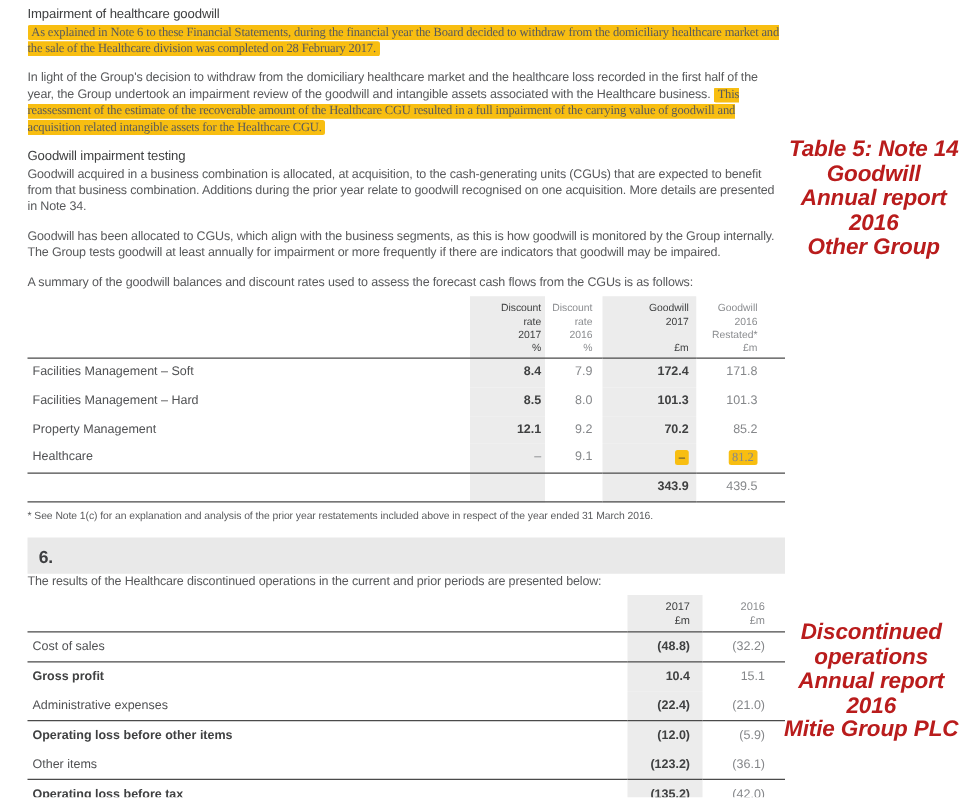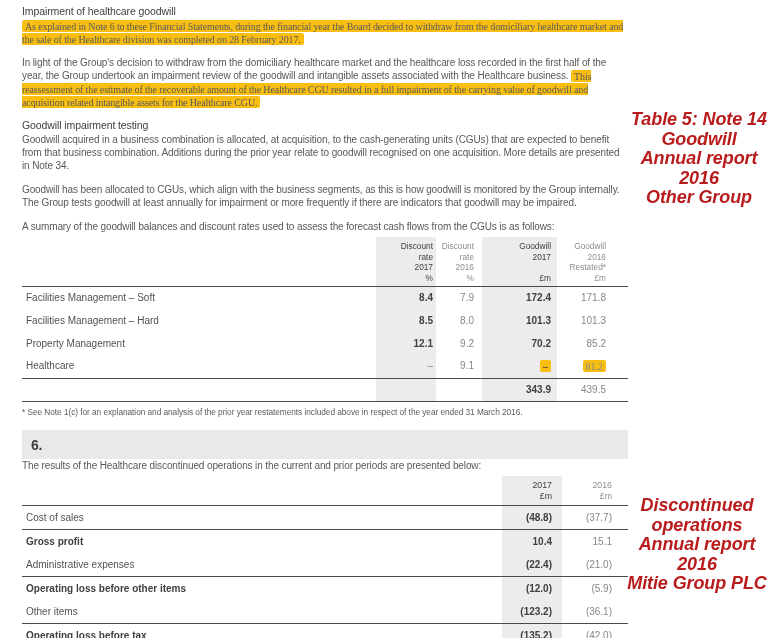--- a/index.html
+++ b/index.html
@@ -180,21 +180,21 @@
           <th class="num d2 collight">
             <span>2016</span>
             <span>£m</span>
           </th>
         </tr>
       </thead>
       <tbody>
         <tr>
           <td class="lbl">Cost of sales</td>
           <td class="num d1 shade v17">(48.8)</td>
-          <td class="num d2 v16">(37.7)</td>
+          <td class="num d2 v16">(32.2)</td>
         </tr>
         <tr class="rule-top">
           <td class="lbl blbl">Gross profit</td>
           <td class="num d1 shade v17">10.4</td>
           <td class="num d2 v16">15.1</td>
         </tr>
         <tr>
           <td class="lbl">Administrative expenses</td>
           <td class="num d1 shade v17">(22.4)</td>
           <td class="num d2 v16">(21.0)</td>

